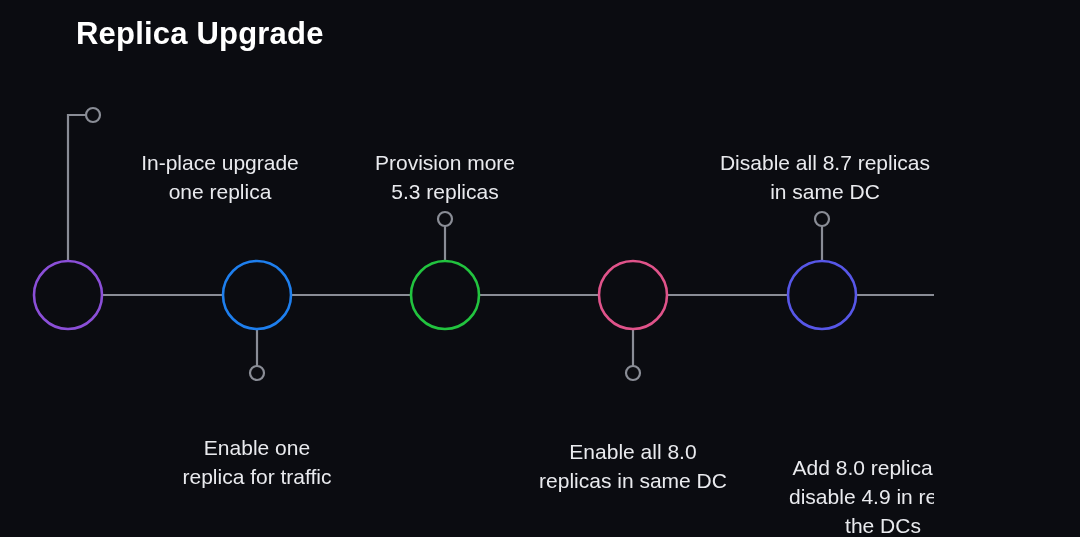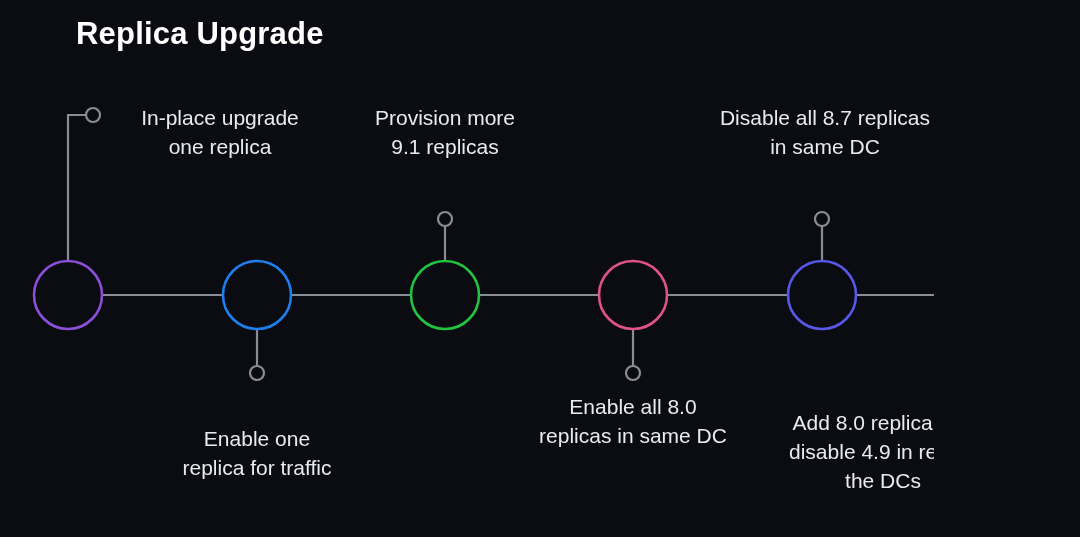--- a/index.html
+++ b/index.html
@@ -31,20 +31,21 @@
     left: 0;
     top: 0;
   }
   .label {
     position: absolute;
     color: #e9eaee;
     font-size: 21px;
     line-height: 29px;
     text-align: center;
     white-space: pre-line;
+    margin-top: 45px;
   }
 </style>
 </head>
 <body>
 
 <div id="slide">
 
   <div id="slide-title">Replica Upgrade</div>
 
   <svg id="timeline-svg" width="1080" height="537">
@@ -77,24 +78,24 @@
         <circle cx="445" cy="219" r="7" fill="#0b0c11" stroke="#8a8d96" stroke-width="2.2"></circle>
         <circle cx="633" cy="373" r="7" fill="#0b0c11" stroke="#8a8d96" stroke-width="2.2"></circle>
         <circle cx="822" cy="219" r="7" fill="#0b0c11" stroke="#8a8d96" stroke-width="2.2"></circle>
         <circle cx="995" cy="480" r="7" fill="#0b0c11" stroke="#8a8d96" stroke-width="2.2"></circle>
       </g>
   </svg>
 
   <div id="label-layer">
       <div class="label" style="left: 110px; width: 220px; top: 103px;">In-place upgrade
 one replica</div>
-      <div class="label" style="left: 147px; width: 220px; top: 424px;">Enable one
+      <div class="label" style="left: 147px; width: 220px; top: 388px;">Enable one
 replica for traffic</div>
       <div class="label" style="left: 335px; width: 220px; top: 103px;">Provision more
-9.1 replicas</div>
+5.3 replicas</div>
       <div class="label" style="left: 513px; width: 240px; top: 392px;">Enable all 8.0
 replicas in same DC</div>
       <div class="label" style="left: 695px; width: 260px; top: 103px;">Disable all 8.7 replicas
 in same DC</div>
       <div class="label" style="left: 758px; width: 250px; top: 408px;">Add 8.0 replica and
 disable 4.9 in rest of
 the DCs</div>
     </div>
 
 </div>

